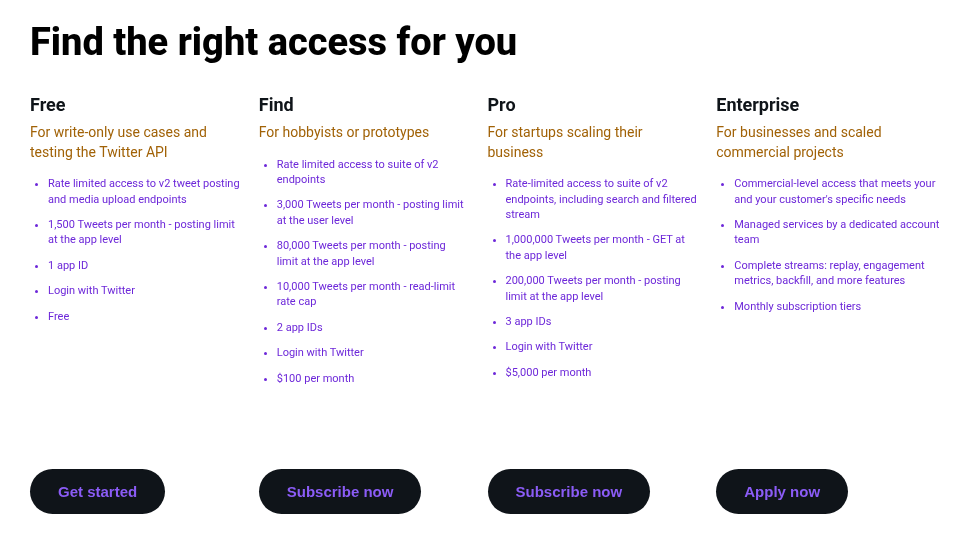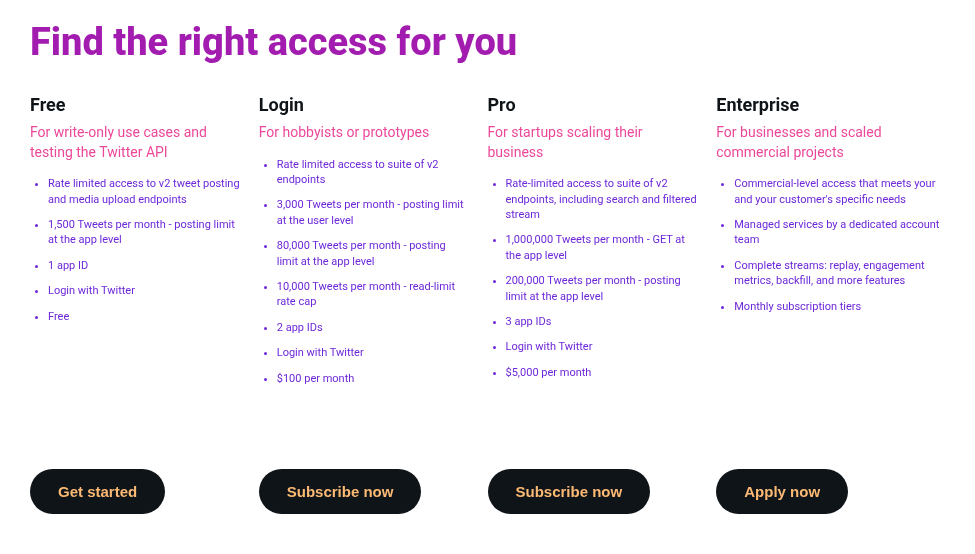--- a/index.html
+++ b/index.html
@@ -12,21 +12,21 @@
       background: #fff;
       color: #0f1419;
       width: 975px;
       min-height: 554px;
       padding: 20px 30px 30px 30px;
     }
     .page-title {
       font-size: 38px;
       font-weight: 800;
       margin-bottom: 30px;
-      color: #a21caf;
+      color: #000000;
     }
     .plans-grid {
       display: grid;
       grid-template-columns: 1fr 1fr 1fr 1fr;
       gap: 0;
       align-items: start;
     }
     .plan-col {
       padding: 0 18px 0 0;
       display: flex;
@@ -37,21 +37,21 @@
       padding-right: 0;
     }
     .plan-name {
       font-size: 18px;
       font-weight: 700;
       margin-bottom: 8px;
       color: #0f1419;
     }
     .plan-subtitle {
       font-size: 14px;
-      color: #ec4899;
+      color: #a16207;
       margin-bottom: 14px;
       line-height: 1.4;
     }
     .plan-features {
       list-style: disc;
       padding-left: 18px;
       margin-bottom: 18px;
       flex: 1;
     }
     .plan-features li {
@@ -59,21 +59,21 @@
       color: #6d28d9;
       margin-bottom: 10px;
       line-height: 1.4;
     }
     .plan-cta {
       margin-top: auto;
       padding-top: 10px;
     }
     .btn-dark {
       background: #0f1419;
-      color: #fdba74;
+      color: #8b5cf6;
       border: none;
       border-radius: 999px;
       padding: 14px 28px;
       font-size: 15px;
       font-weight: 700;
       cursor: pointer;
       display: inline-block;
       text-align: center;
       white-space: nowrap;
     }
@@ -90,21 +90,21 @@
       <ul class="plan-features">
         <li>Rate limited access to v2 tweet posting and media upload endpoints</li>
         <li>1,500 Tweets per month - posting limit at the app level</li>
         <li>1 app ID</li>
         <li>Login with Twitter</li>
         <li>Free</li>
       </ul>
       <div class="plan-cta"><button class="btn-dark">Get started</button></div>
     </div>
     <div class="plan-col">
-      <div class="plan-name">Login</div>
+      <div class="plan-name">Find</div>
       <div class="plan-subtitle">For hobbyists or prototypes</div>
       <ul class="plan-features">
         <li>Rate limited access to suite of v2 endpoints</li>
         <li>3,000 Tweets per month - posting limit at the user level</li>
         <li>80,000 Tweets per month - posting limit at the app level</li>
         <li>10,000 Tweets per month - read-limit rate cap</li>
         <li>2 app IDs</li>
         <li>Login with Twitter</li>
         <li>$100 per month</li>
       </ul>

